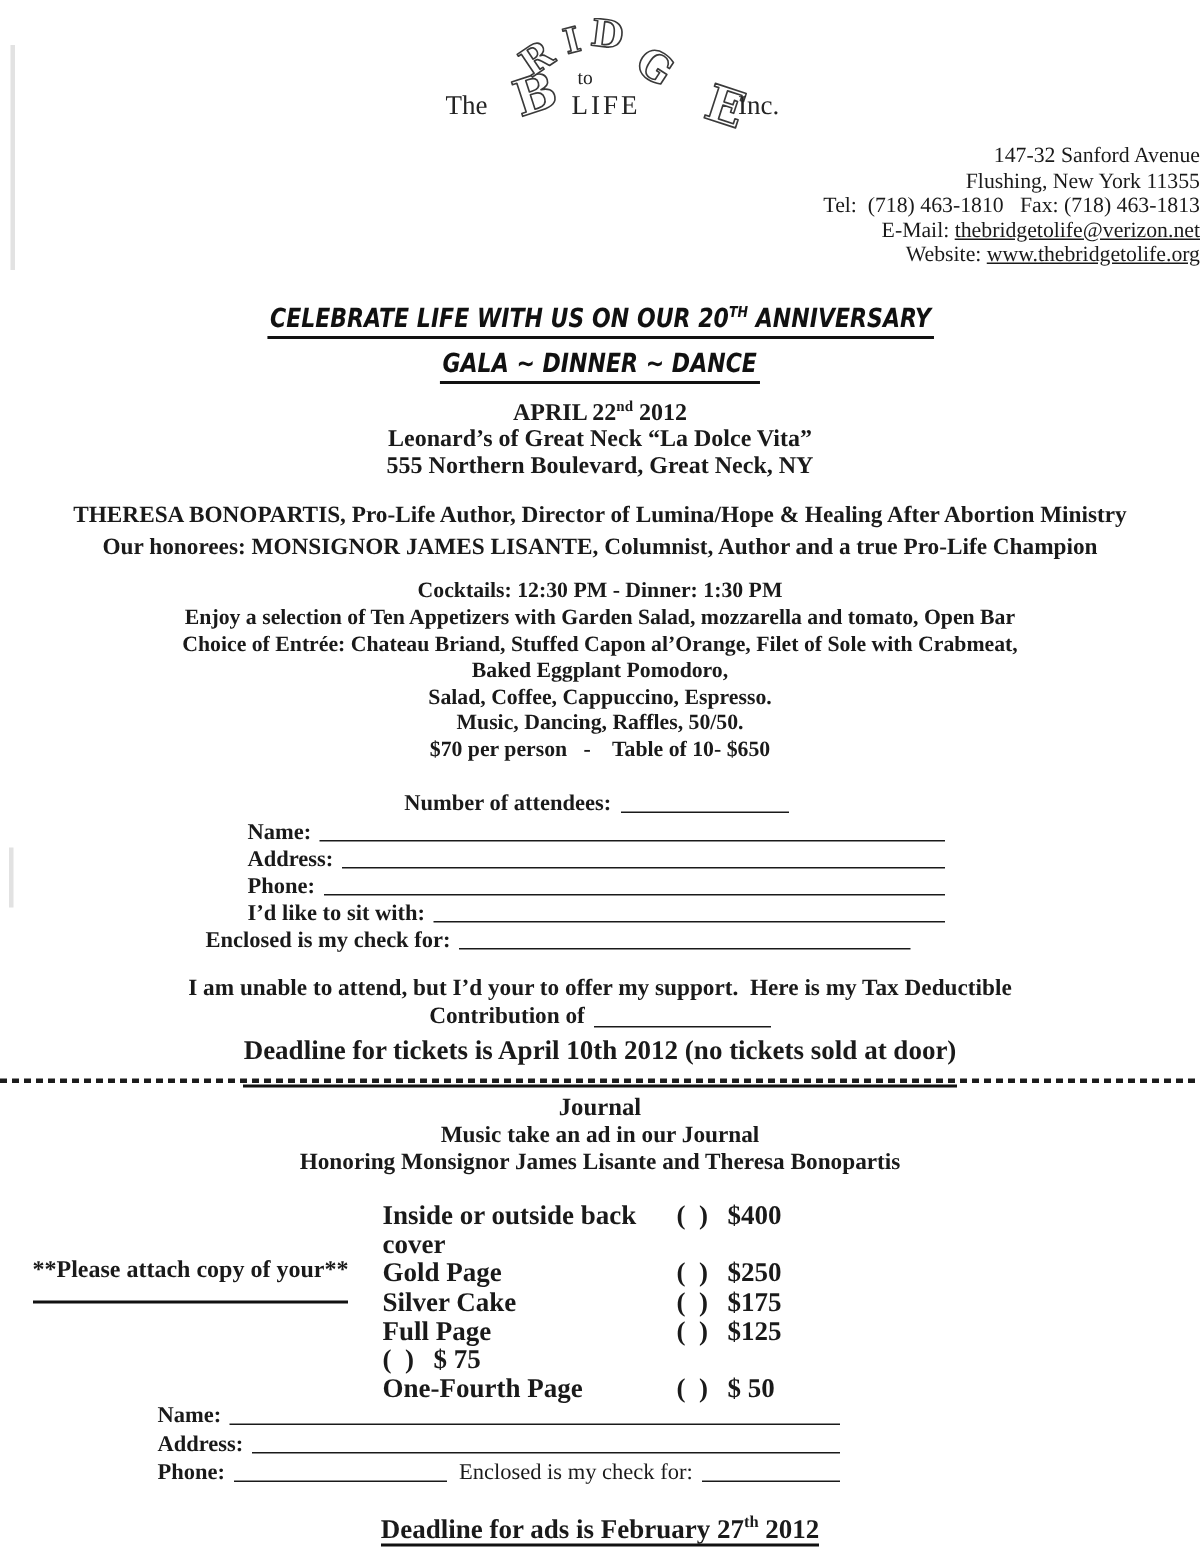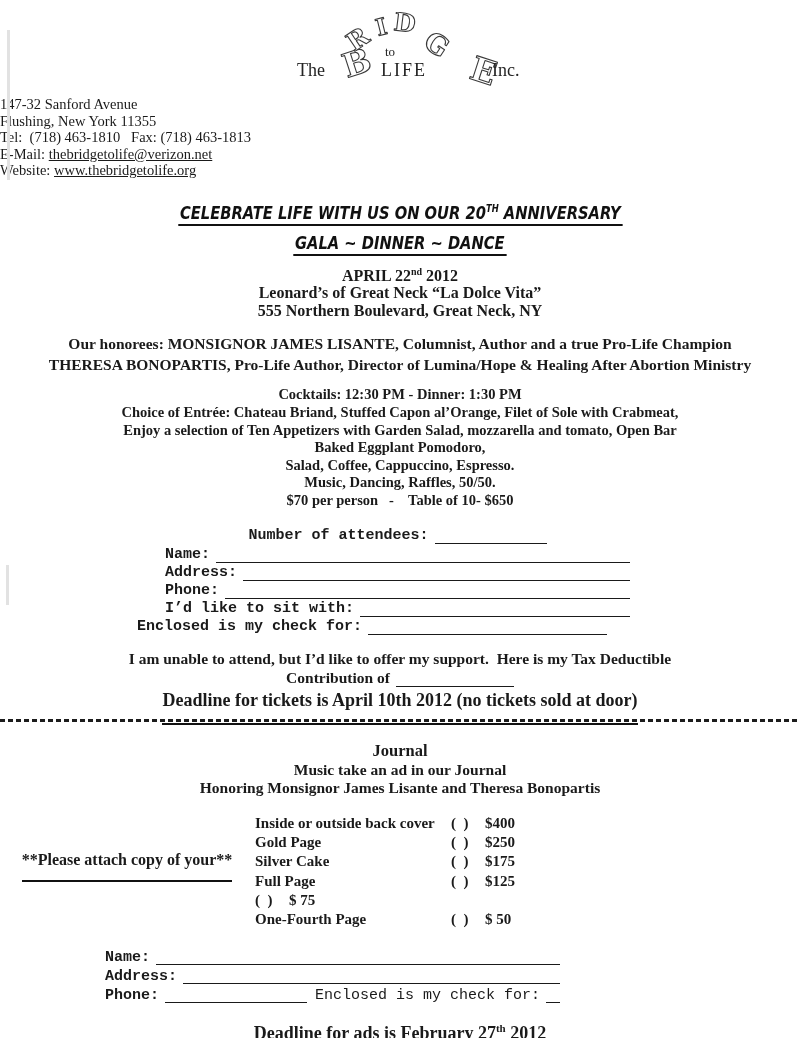--- a/index.html
+++ b/index.html
@@ -22,21 +22,21 @@
   .a2 { left:6px; top:565px; width:3px; height:40px; }
 
   
   .logo-wrap { display:flex; justify-content:center; height:80px; }
   .logo-wrap svg { display:block; }
   .hollow { fill:#ffffff; stroke:#3a3a3a; stroke-width:1.1; stroke-linejoin:round;
             font-family:"DejaVu Serif", serif; font-weight:700; }
   .solid  { fill:#242424; font-family:"Liberation Serif", serif; }
 
   
-  .address { text-align:left; font-size:14.5px; line-height:16.5px; margin-top:4px; }
+  .address { text-align:right; font-size:14.5px; line-height:16.5px; margin-top:4px; }
 
   
   .headline { margin-top:24px; }
   .hl-line { display:flex; justify-content:center; }
   .hl-inner {
     display:inline-block;
     font-family:"DejaVu Sans", sans-serif;
     font-weight:700; font-style:italic;
     font-size:17.5px; letter-spacing:0px; color:#111;
     border-bottom:2px solid #111; padding:0 2px 1px;
@@ -48,45 +48,45 @@
 
   .eventblock { margin-top:7px; font-size:16px; line-height:17.5px; }
   .eventblock sup { font-size:10px; }
 
   .honorees { margin-top:15px; font-size:15.5px; line-height:20.5px; }
 
   .details { margin-top:11px; font-size:14.5px; line-height:17.6px; }
 
   
   .form1 { margin:18px 170px 0 165px; font-size:15px; }
-  .frow { display:flex; align-items:center; line-height:18px;font-family:Liberation Mono, monospace; }
+  .frow { display:flex; align-items:flex-start; line-height:18px; }
   .frow .lbl { white-space:pre; font-weight:700; }
   .fl { flex:1 1 auto; border-bottom:1.6px solid #1a1a1a; height:15px; margin-left:6px; }
   .fl-fixed { flex:0 0 auto; border-bottom:1.6px solid #1a1a1a; height:15px; margin-left:6px; }
   .attendees { justify-content:center; margin-bottom:1px; }
   .enclosed1 { margin-left:-28px; margin-right:23px; }
 
   
   .support { margin-top:13px; font-size:15.5px; line-height:19px; font-weight:700; }
-  .contrib { display:inline-flex; align-items:flex-end; }
+  .contrib { display:inline-flex; align-items:center; }
   .deadline-tickets {
     margin-top:2px; font-size:18px; line-height:23px;
   }
   .deadline-tickets .u2 { border-bottom:2.5px solid #111; padding-bottom:13px; }
 
   
   .dashes { margin-top:7px; height:3px;
     background:repeating-linear-gradient(90deg,#1c1c1c 0 5px, transparent 5px 8px); }
 
-  .journal-head { margin-top:20px; font-size:15.5px; line-height:18.5px; }
+  .journal-head { margin-top:7px; font-size:15.5px; line-height:18.5px; }
   .journal-head .jt { font-size:16.5px; }
 
   
   .pricelist-wrap { position:relative; margin-top:16px; height:118px; }
-  .pricelist { margin-left:255px; font-size:15px; font-weight:700; }
+  .pricelist { margin-left:255px; font-size:18px; font-weight:700; }
   .prow { display:flex; line-height:19.2px; }
   .prow .plabel { width:196px; }
   .prow .pbox   { width:34px; }
   .prow .pprice { white-space:pre; }
   .attach-note { position:absolute; left:14px; top:36px; width:226px;
     text-align:center; font-weight:700; font-size:16px; line-height:19px; }
   .attach-note .u { text-decoration:none; border-bottom:2px solid #111; padding-bottom:12px; }
 
   
   .form2 { margin:16px 240px 0 105px; font-size:15px; }
@@ -141,28 +141,28 @@
   </div>
 </div>
 
 <div class="eventblock bold center">
   <div><span>APRIL 22</span><sup>nd</sup><span> 2012</span></div>
   <div>Leonard’s of Great Neck “La Dolce Vita”</div>
   <div>555 Northern Boulevard, Great Neck, NY</div>
 </div>
 
 <div class="honorees bold center">
+  <div>THERESA BONOPARTIS, Pro-Life Author, Director of Lumina/Hope &amp; Healing After Abortion Ministry</div>
   <div>Our honorees: MONSIGNOR JAMES LISANTE, Columnist, Author and a true Pro-Life Champion</div>
-  <div>THERESA BONOPARTIS, Pro-Life Author, Director of Lumina/Hope &amp; Healing After Abortion Ministry</div>
 </div>
 
 <div class="details bold center">
   <div class="ws">Cocktails: 12:30 PM - Dinner: 1:30 PM</div>
+  <div class="ws">Enjoy a selection of Ten Appetizers with Garden Salad, mozzarella and tomato, Open Bar</div>
   <div class="ws">Choice of Entrée: Chateau Briand, Stuffed Capon al’Orange, Filet of Sole with Crabmeat,</div>
-  <div class="ws">Enjoy a selection of Ten Appetizers with Garden Salad, mozzarella and tomato, Open Bar</div>
   <div class="ws">Baked Eggplant Pomodoro,</div>
   <div class="ws">Salad, Coffee, Cappuccino, Espresso.</div>
   <div class="ws">Music, Dancing, Raffles, 50/50.</div>
   <div class="ws">$70 per person   -    Table of 10- $650</div>
 </div>
 
 <div class="form1">
   <div class="frow attendees">
     <span class="lbl">Number of attendees:</span>
     <span class="fl-fixed" style="width:112px"></span>
@@ -183,21 +183,21 @@
     <span class="lbl">I’d like to sit with:</span>
     <span class="fl"></span>
   </div>
   <div class="frow enclosed1">
     <span class="lbl">Enclosed is my check for:</span>
     <span class="fl"></span>
   </div>
 </div>
 
 <div class="support center">
-  <div class="ws">I am unable to attend, but I’d like to offer my support.  Here is my Tax Deductible</div>
+  <div class="ws">I am unable to attend, but I’d your to offer my support.  Here is my Tax Deductible</div>
   <div>
     <span class="contrib">
       <span>Contribution of</span>
       <span class="fl-fixed" style="width:118px"></span>
     </span>
   </div>
   <div class="deadline-tickets">
     <span class="u2">Deadline for tickets is April 10th 2012 (no tickets sold at door)</span>
   </div>
 </div>

